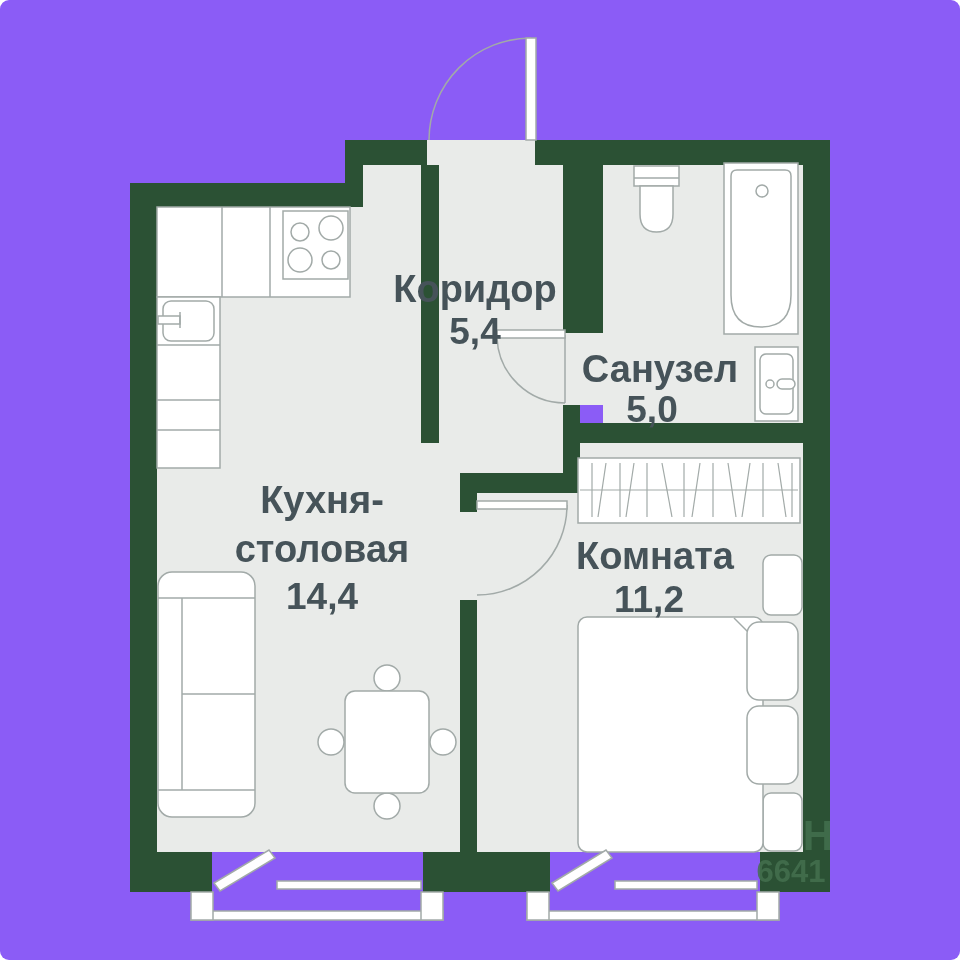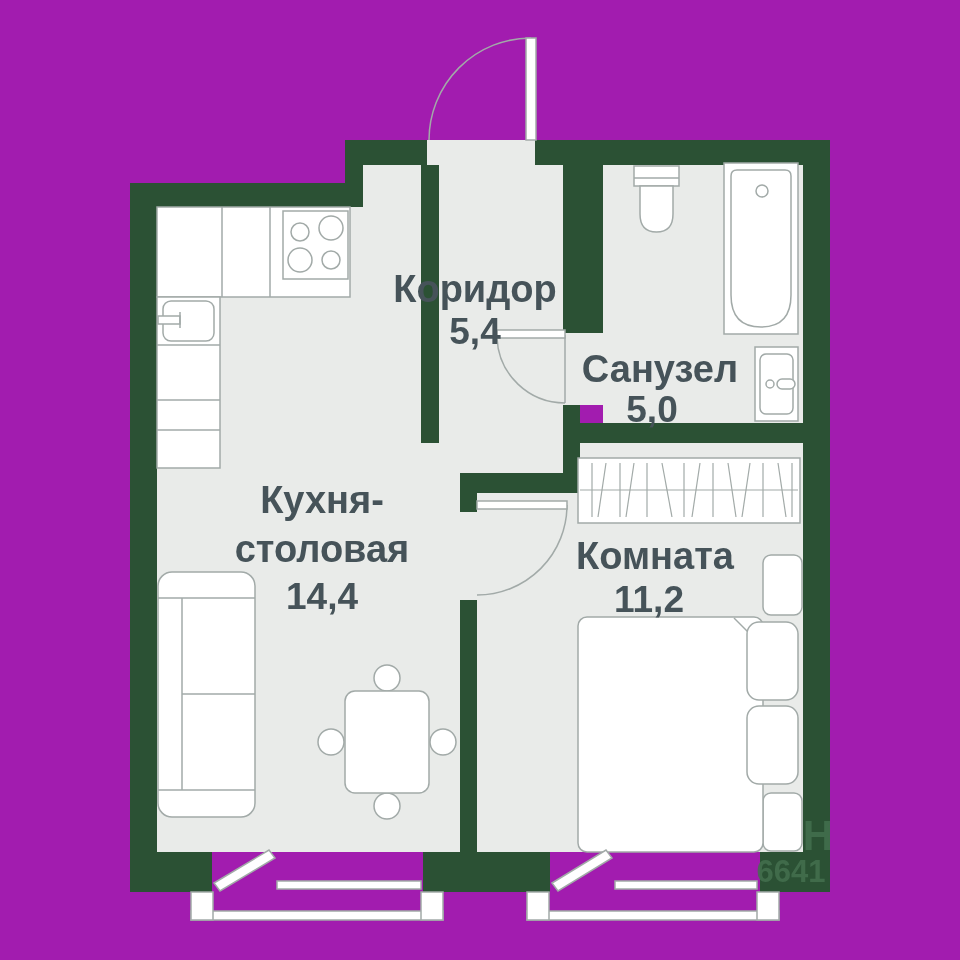--- a/index.html
+++ b/index.html
@@ -1,17 +1,17 @@
 <!DOCTYPE html>
 <html><head>
 <meta charset="utf-8">
 <style>
   html,body{margin:0;padding:0;background:#ffffff;}
-  .stage{position:relative;width:960px;height:960px;background:#a21caf;overflow:hidden;
-         font-family:"Liberation Sans", sans-serif;}
+  .stage{position:relative;width:960px;height:960px;background:#8b5cf6;overflow:hidden;
+         font-family:"Liberation Sans", sans-serif;border-radius:9px;}
   svg{display:block;}
   text.room-label{font-family:"Liberation Sans", sans-serif;font-weight:700;
                   text-anchor:middle;}
   text.wm{font-family:"Liberation Sans", sans-serif;font-weight:700;text-anchor:middle;opacity:.85;}
 </style>
 </head>
 <body>
 
 <div class="stage">
 <svg width="960" height="960" viewBox="0 0 960 960">

